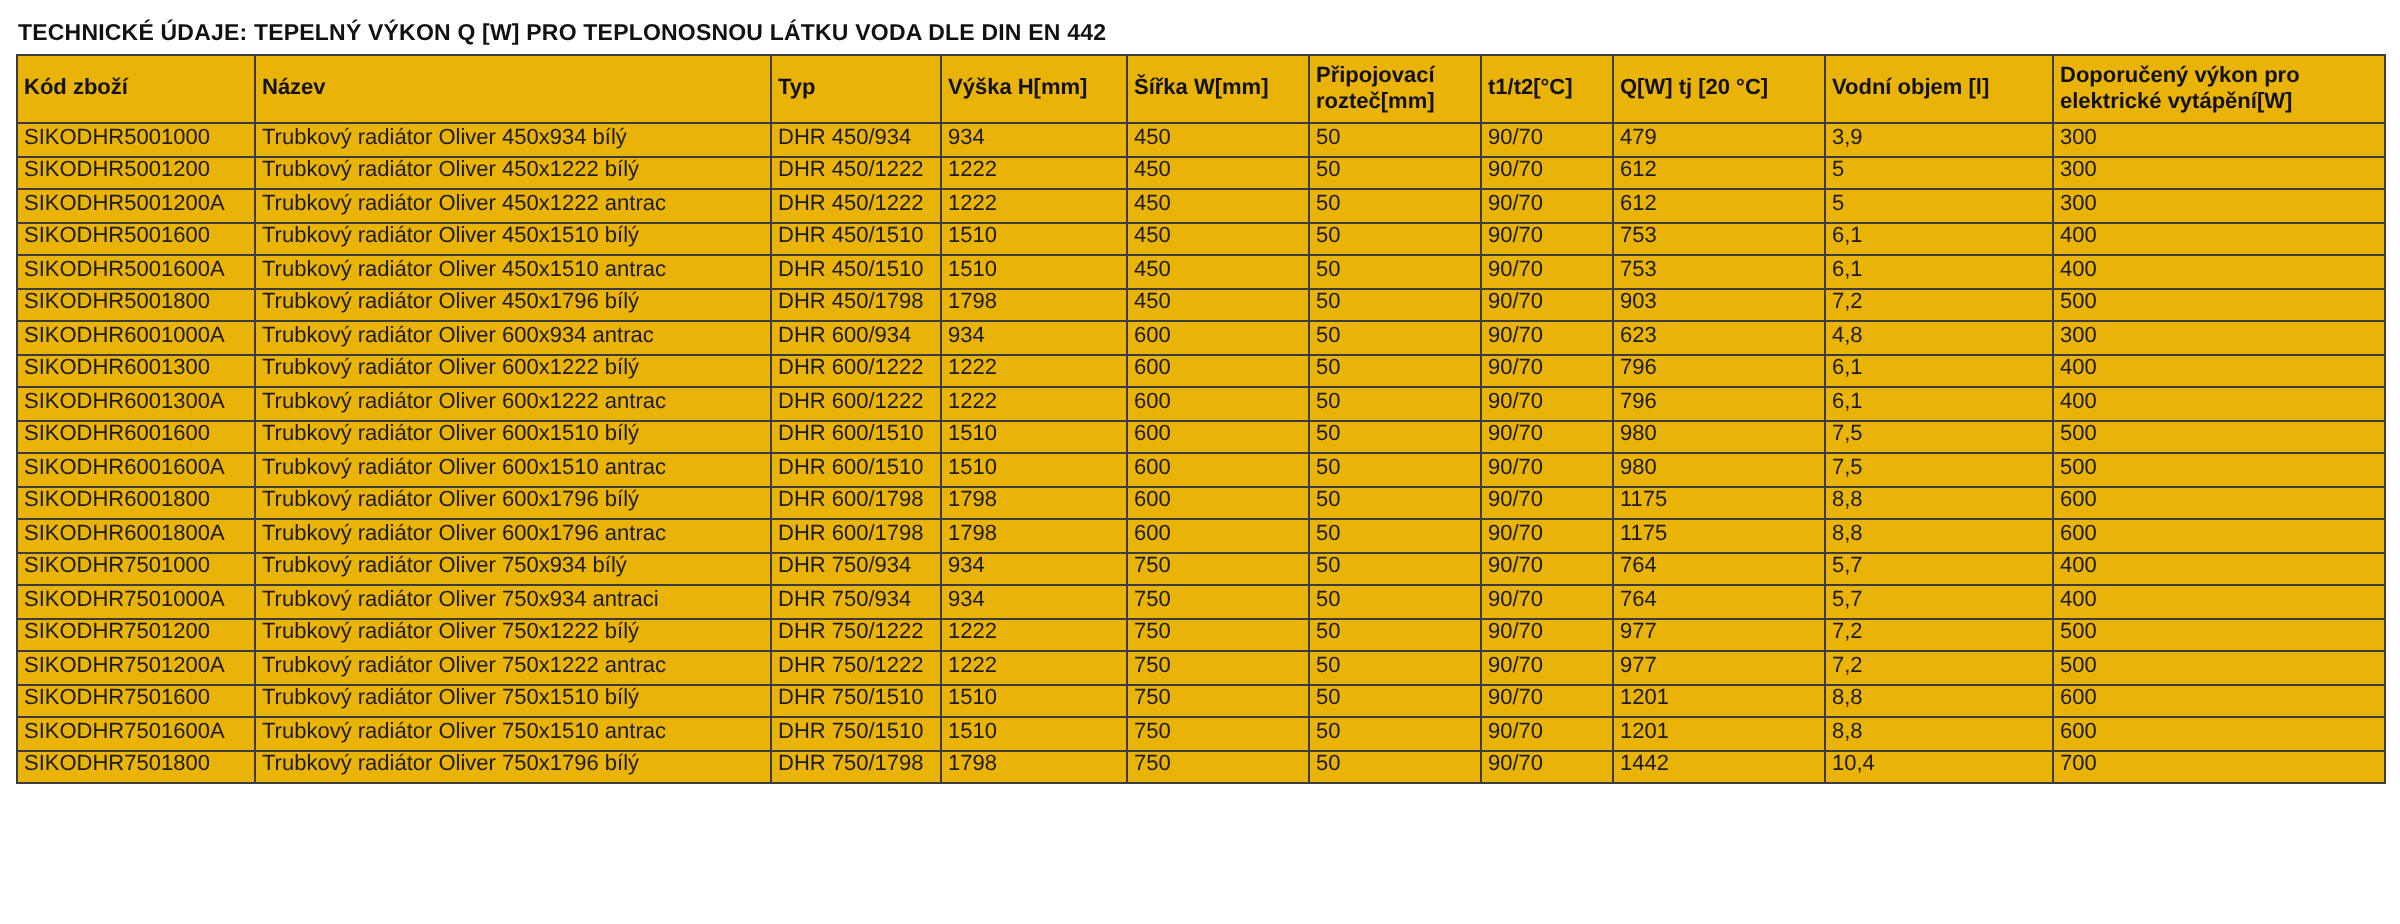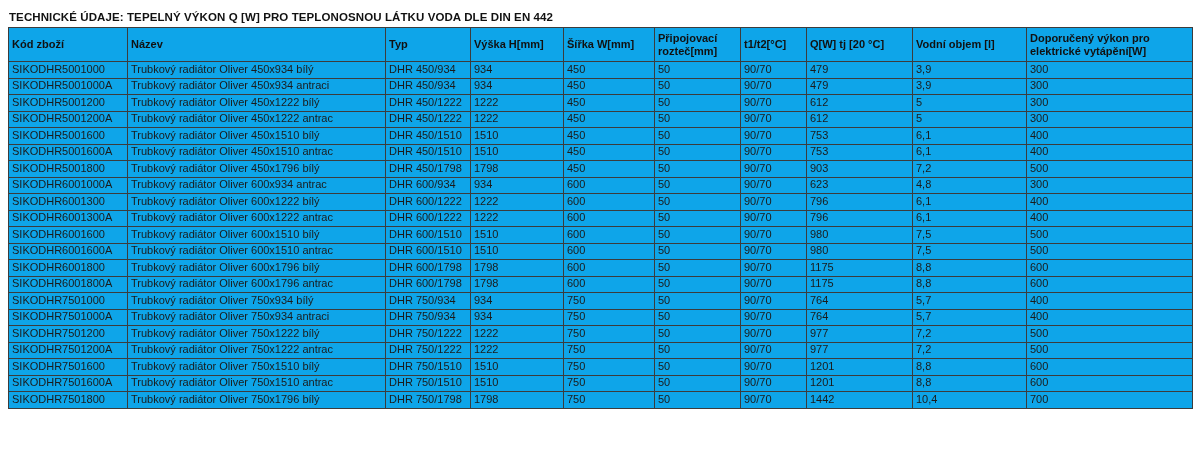--- a/index.html
+++ b/index.html
@@ -20,21 +20,21 @@
     font-weight: bold;
     letter-spacing: 0.1px;
     color: #111111;
     margin: 2px 0 4px 1px;
     white-space: nowrap;
   }
   table.spec {
     border-collapse: collapse;
     table-layout: fixed;
     width: 1184px;
-    background: #0ea5e9;
+    background: #eab308;
   }
   table.spec th, table.spec td {
     border: 1px solid #3c3c3c;
     padding: 0 3px;
     font-size: 11px;
     line-height: 1.25;
     text-align: left;
     vertical-align: middle;
     white-space: nowrap;
     overflow: hidden;
@@ -92,32 +92,20 @@
           <td>DHR 450/934</td>
           <td>934</td>
           <td>450</td>
           <td>50</td>
           <td>90/70</td>
           <td>479</td>
           <td>3,9</td>
           <td>300</td>
         </tr>
         <tr>
-          <td>SIKODHR5001000A</td>
-          <td>Trubkový radiátor Oliver 450x934 antraci</td>
-          <td>DHR 450/934</td>
-          <td>934</td>
-          <td>450</td>
-          <td>50</td>
-          <td>90/70</td>
-          <td>479</td>
-          <td>3,9</td>
-          <td>300</td>
-        </tr>
-        <tr>
           <td>SIKODHR5001200</td>
           <td>Trubkový radiátor Oliver 450x1222 bílý</td>
           <td>DHR 450/1222</td>
           <td>1222</td>
           <td>450</td>
           <td>50</td>
           <td>90/70</td>
           <td>612</td>
           <td>5</td>
           <td>300</td>

